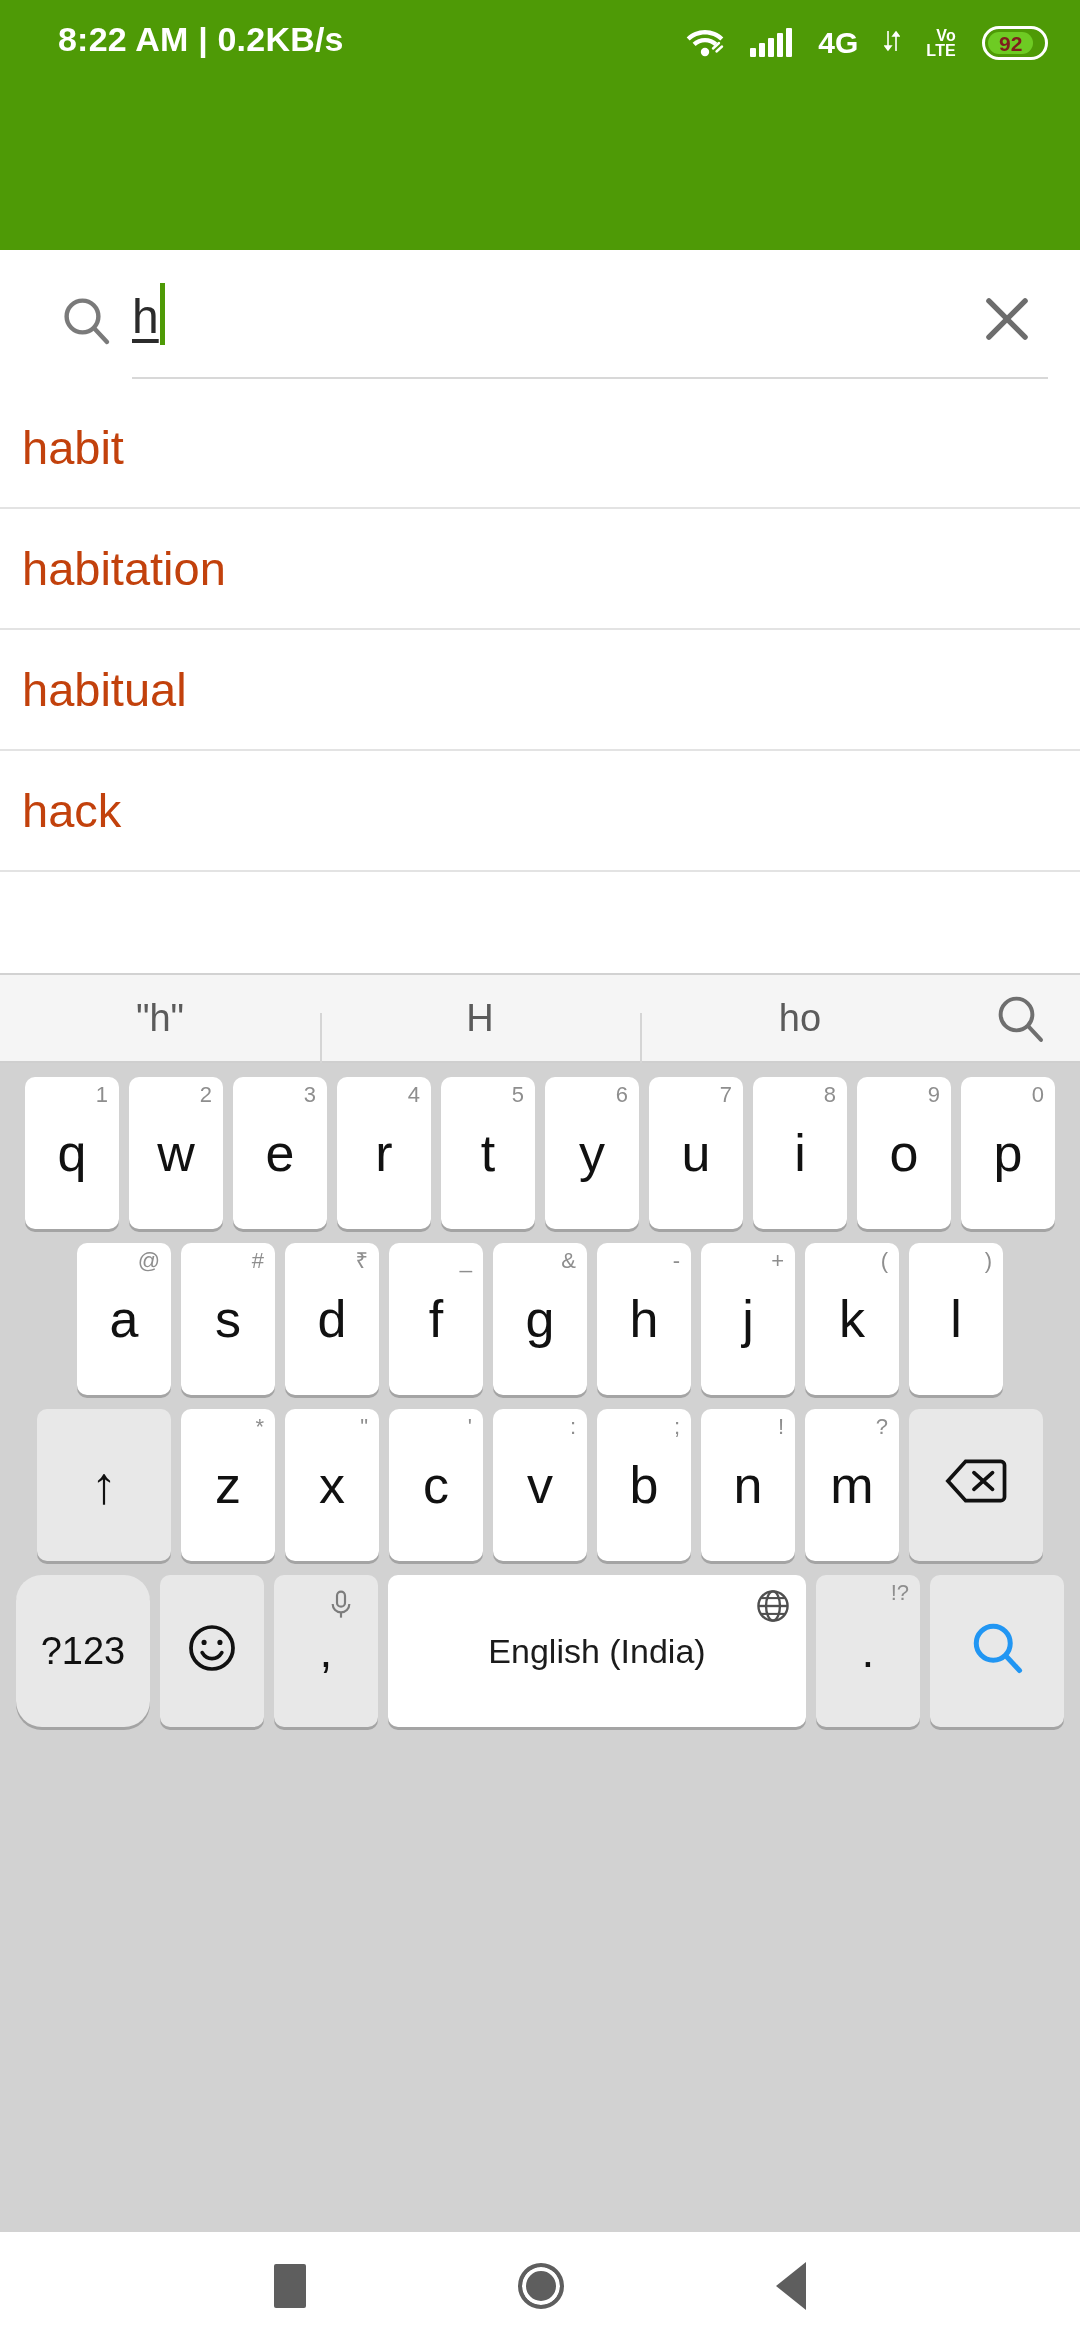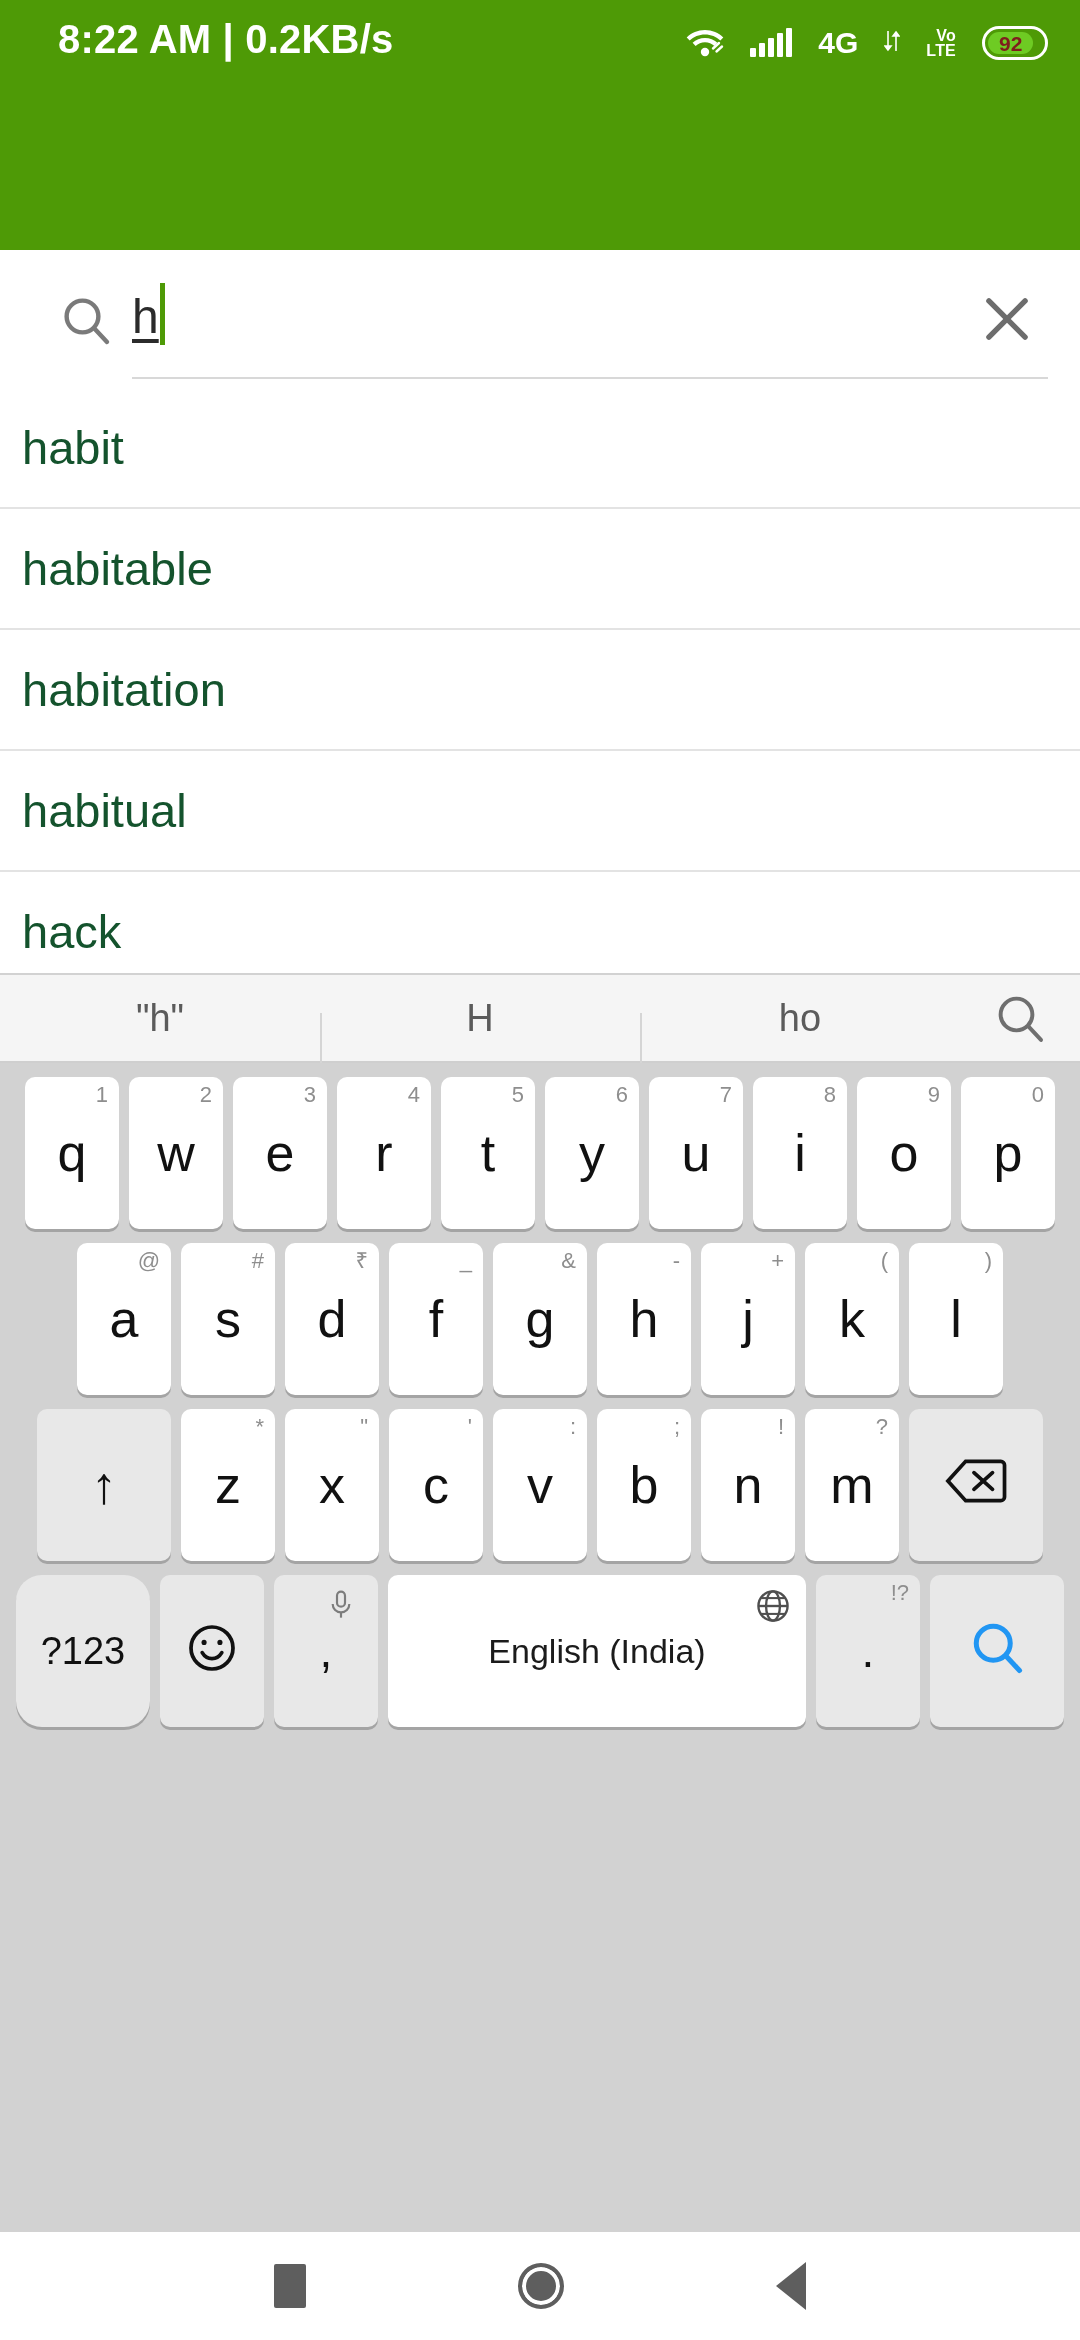--- a/index.html
+++ b/index.html
@@ -18,21 +18,21 @@
     background: #4E9A06;
   }
   .statusbar {
     position: absolute; top: 0; left: 0;
     width: 1080px; height: 78px;
     display: flex; align-items: center;
     justify-content: space-between;
     padding: 0 32px 0 58px;
   }
   .status-left {
-    color: #ffffff; font-size: 40px; font-weight: bold;
+    color: #ffffff; font-size: 34px; font-weight: bold;
     letter-spacing: .2px; white-space: nowrap;
   }
   .status-right {
     display: flex; align-items: center; gap: 26px; margin-top: 8px;
   }
   .ico-wifi { width: 38px; height: 30px; display:block; }
   .ico-signal { display: flex; align-items: flex-end; gap: 3px; height: 28px; }
   .ico-signal i { display:block; width: 6px; background:#fff; border-radius:1px; }
   .ico-signal i:nth-child(1){ height: 9px; }
   .ico-signal i:nth-child(2){ height: 14px; }
@@ -131,21 +131,21 @@
     width: 1080px; height: 585px;
     background: #fff; overflow: hidden;
   }
   .word-row {
     height: 121px; position: relative;
     display:flex; align-items:center;
     border-bottom: 2px solid #e3e3e3;
     padding-left: 22px;
   }
   .word-row .w {
-    font-size: 47px; color: #14532d; line-height: 1;
+    font-size: 47px; color: #c2410c; line-height: 1;
   }
 
   
   .suggestion-strip {
     position:absolute; top: 973px; left: 0;
     width: 1080px; height: 90px;
     background: #F5F5F5;
     border-top: 2px solid #d2d2d2;
     border-bottom: 2px solid #cfcfcf;
     display:flex; align-items:center;
@@ -287,23 +287,20 @@
         <line x1="19" y1="5" x2="5" y2="19" stroke="#6d6d6d" stroke-width="2.1" stroke-linecap="round"></line>
       </svg>
     </span>
   </div>
 
   <div class="wordlist">
     <div class="word-row">
         <span class="w">habit</span>
       </div>
     <div class="word-row">
-        <span class="w">habitable</span>
-      </div>
-    <div class="word-row">
         <span class="w">habitation</span>
       </div>
     <div class="word-row">
         <span class="w">habitual</span>
       </div>
     <div class="word-row">
         <span class="w">hack</span>
       </div>
 
   </div>

